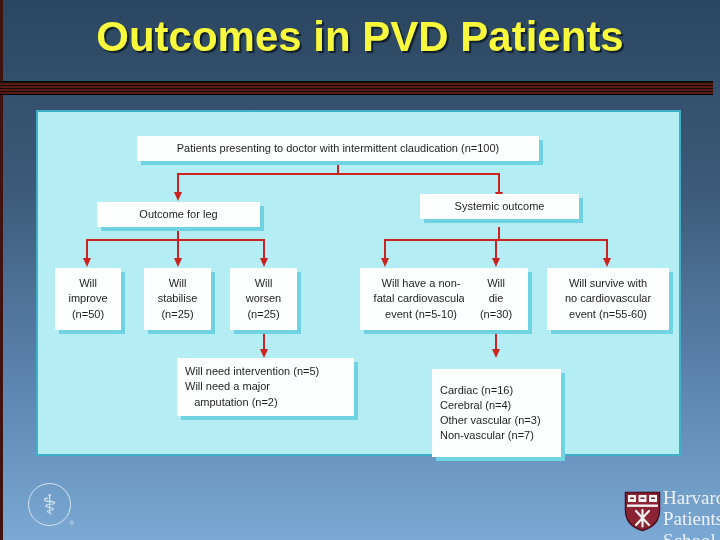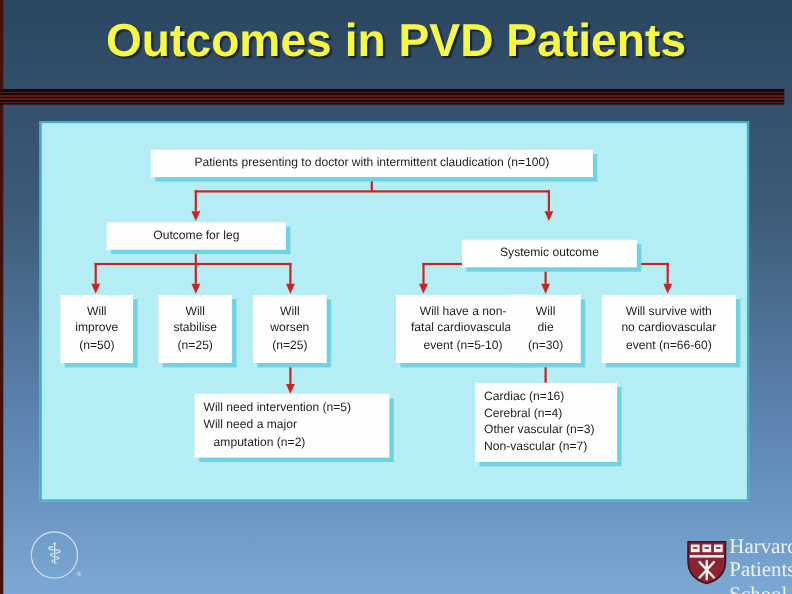--- a/index.html
+++ b/index.html
@@ -76,21 +76,21 @@
     <div class="arrow" style="left:457px;top:127px;height:19px;"></div>
     <div class="arrow" style="left:568px;top:127px;height:19px;"></div>
 
     <div class="arrow" style="left:225px;top:220px;height:17px;"></div>
     <div class="arrow" style="left:457px;top:220px;height:17px;"></div>
 
     <div class="node oneline" style="left:99px;top:24px;width:402px;height:25px;">Patients presenting to doctor with intermittent claudication (n=100)</div>
 
     <div class="node oneline" style="left:59px;top:90px;width:163px;height:25px;">Outcome for leg</div>
 
-    <div class="node oneline" style="left:382px;top:106px;width:159px;height:25px;">Systemic outcome</div>
+    <div class="node oneline" style="left:382px;top:82px;width:159px;height:25px;">Systemic outcome</div>
 
     <div class="node" style="left:17px;top:156px;width:66px;height:62px;">Will
 improve
 (n=50)</div>
 
     <div class="node" style="left:106px;top:156px;width:67px;height:62px;">Will
 stabilise
 (n=25)</div>
 
     <div class="node" style="left:192px;top:156px;width:67px;height:62px;">Will
@@ -100,27 +100,27 @@
     <div class="node" style="left:286px;top:156px;width:122px;height:62px;margin-left:36px;">Will have a non-
 fatal cardiovascular
 event (n=5-10)</div>
 
     <div class="node" style="left:426px;top:156px;width:64px;height:62px;">Will
 die
 (n=30)</div>
 
     <div class="node" style="left:509px;top:156px;width:122px;height:62px;">Will survive with
 no cardiovascular
-event (n=66-60)</div>
+event (n=55-60)</div>
 
     <div class="node left-align" style="left:139px;top:246px;width:177px;height:58px;">Will need intervention (n=5)
 Will need a major
    amputation (n=2)</div>
 
-    <div class="node left-align" style="left:394px;top:236px;width:129px;height:72px;">Cardiac (n=16)
+    <div class="node left-align" style="left:394px;top:257px;width:129px;height:88px;">Cardiac (n=16)
 Cerebral (n=4)
 Other vascular (n=3)
 Non-vascular (n=7)</div>
   </div>
 
   <div class="footer-logo-left">
     <span class="caduceus">⚕</span>
     <span class="reg-mark">®</span>
   </div>
   <div class="bidmc-name">

